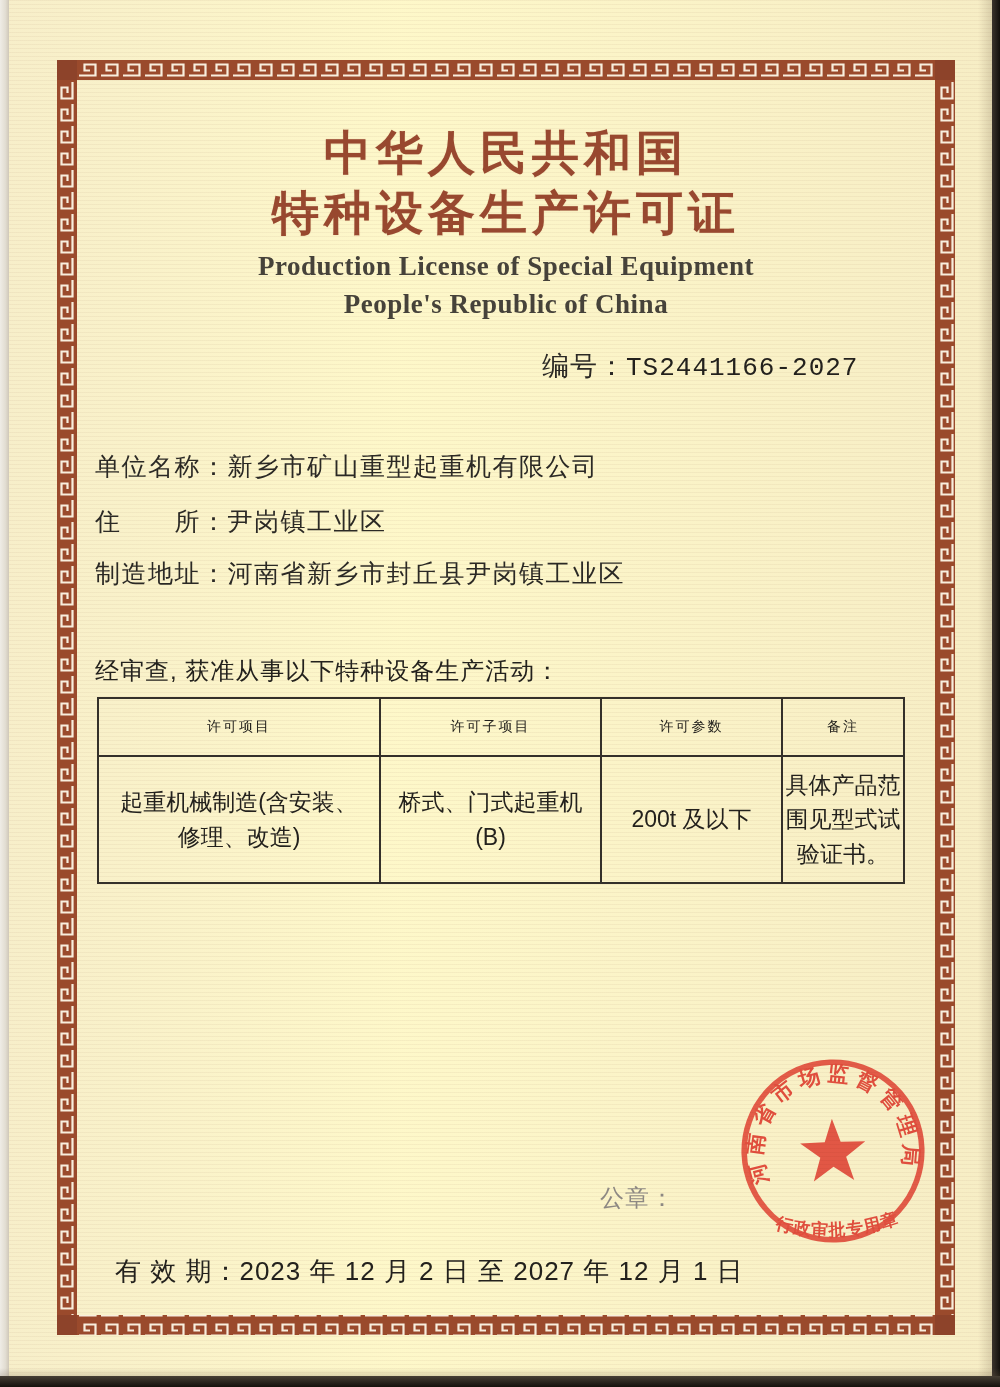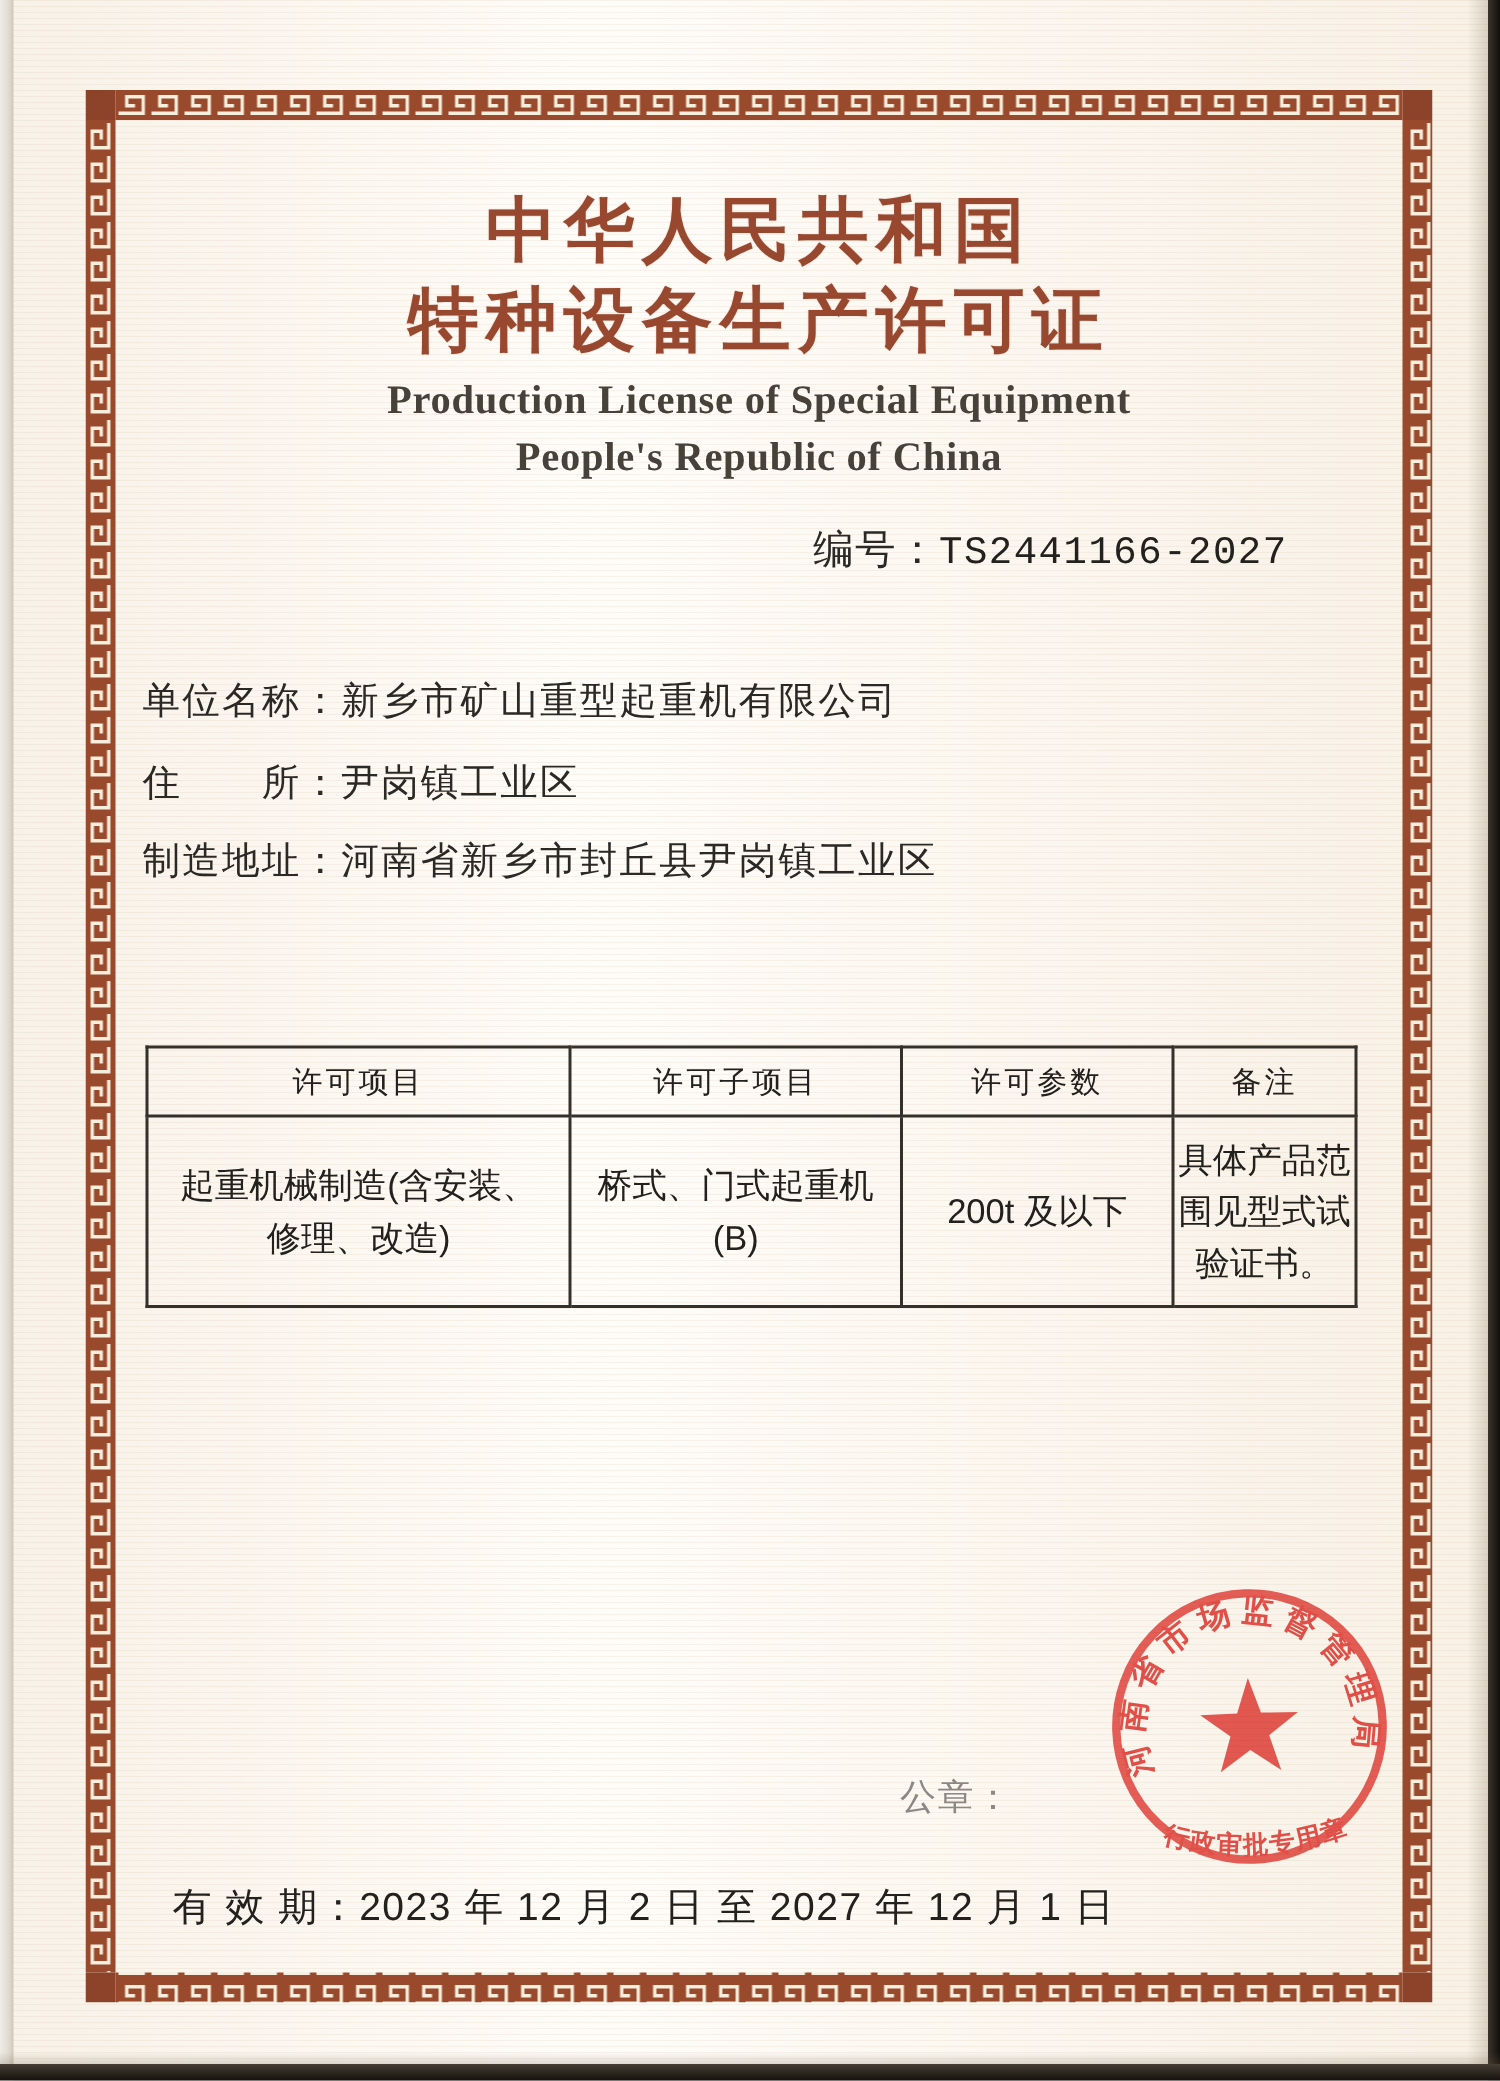--- a/index.html
+++ b/index.html
@@ -1,19 +1,19 @@
 <!DOCTYPE html>
 <html><head>
 <meta charset="utf-8">
 <style>
   * { margin:0; padding:0; box-sizing:border-box; }
   html,body { background:#2a2622; }
   #photo {
     position:relative; width:1000px; height:1387px; overflow:hidden;
-    background:#ffffff;
+    background:#fef9c3;
     font-family:"Liberation Sans", sans-serif;
     color:#2b2925;
   }
   
   #paper-texture {
     position:absolute; inset:0;
     background:
       repeating-linear-gradient(180deg,
         rgba(199,172,140,0.14) 0px, rgba(199,172,140,0.14) 1px,
         rgba(255,255,255,0.0) 1px, rgba(255,255,255,0.0) 4px),
@@ -56,21 +56,21 @@
 
   table#license-table {
     position:absolute; left:97px; top:697px; width:806px;
     border-collapse:collapse; table-layout:fixed;
     color:#23211d;
   }
   #license-table td, #license-table th {
     border:2px solid #34302a; text-align:center; vertical-align:middle;
     font-weight:normal;
   }
-  #license-table th { height:46px; font-size:20px; letter-spacing:2px; }
+  #license-table th { height:58px; font-size:14px; letter-spacing:2px; }
   #license-table td { height:127px; font-size:23px; line-height:1.5; }
   .cell-prewrap { white-space:pre-line; }
   #remark-cell { text-align:left; padding:6px 0; font-size:23px; line-height:1.35; }
 
   .footer-line { font-size:24px; letter-spacing:1px; color:#23211d; }
   #seal-label { color:#8d8883; }
   #issue-date-line { font-size:25px; }
   #validity-line { font-size:26px; letter-spacing:1px; }
 
   #official-seal { position:absolute; left:722px; top:1040px; width:222px; height:222px;
@@ -117,20 +117,21 @@
   <div class="abs info-line" style="top:450px">
     <span>单位名称：</span><span>新乡市矿山重型起重机有限公司</span>
   </div>
   <div class="abs info-line" style="top:505px">
     <span>住　　所：</span><span>尹岗镇工业区</span>
   </div>
   <div class="abs info-line" style="top:557px">
     <span>制造地址：</span><span>河南省新乡市封丘县尹岗镇工业区</span>
   </div>
 
+  <div class="abs intro-line">经审查, 获准从事以下特种设备生产活动：</div>
 
   <table id="license-table">
     <colgroup>
       <col style="width:282px">
         <col style="width:221px">
         <col style="width:181px">
         <col style="width:122px">
     </colgroup>
     <tbody>
         <tr>

